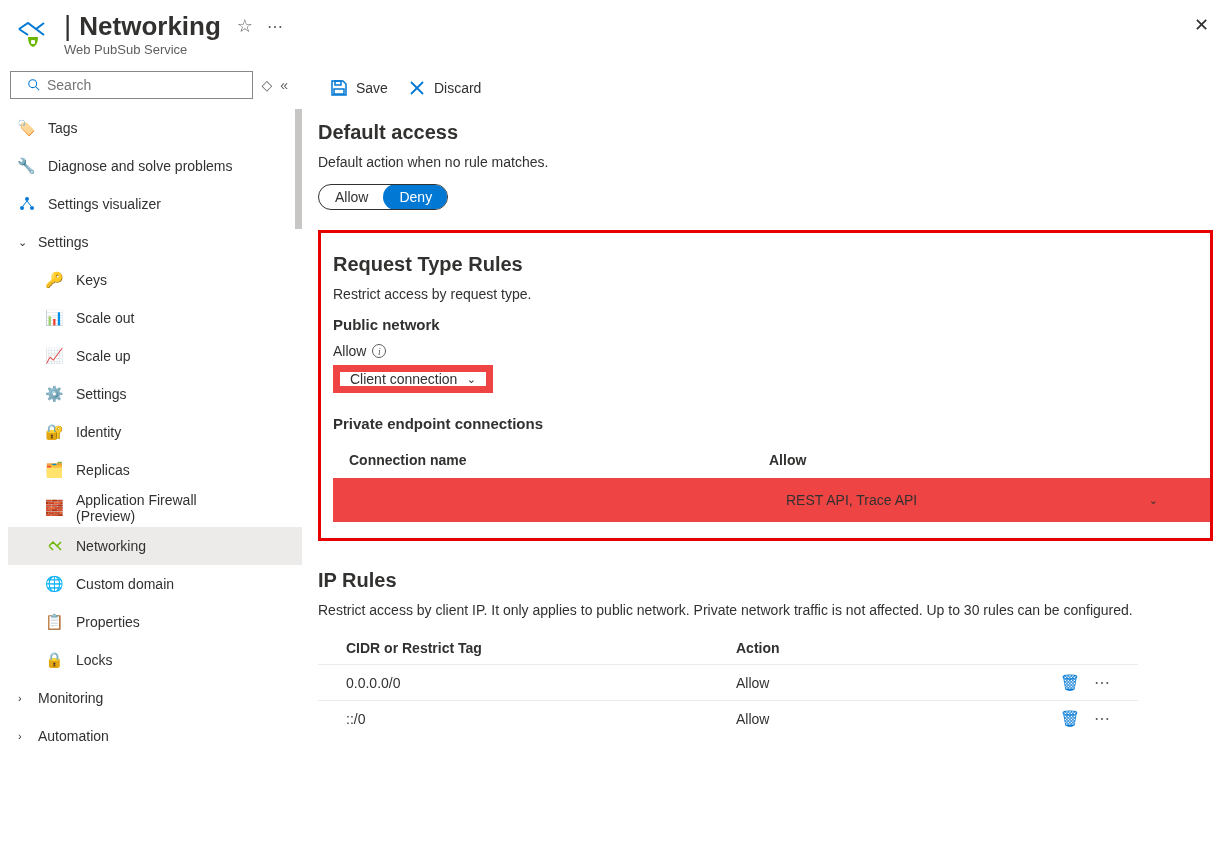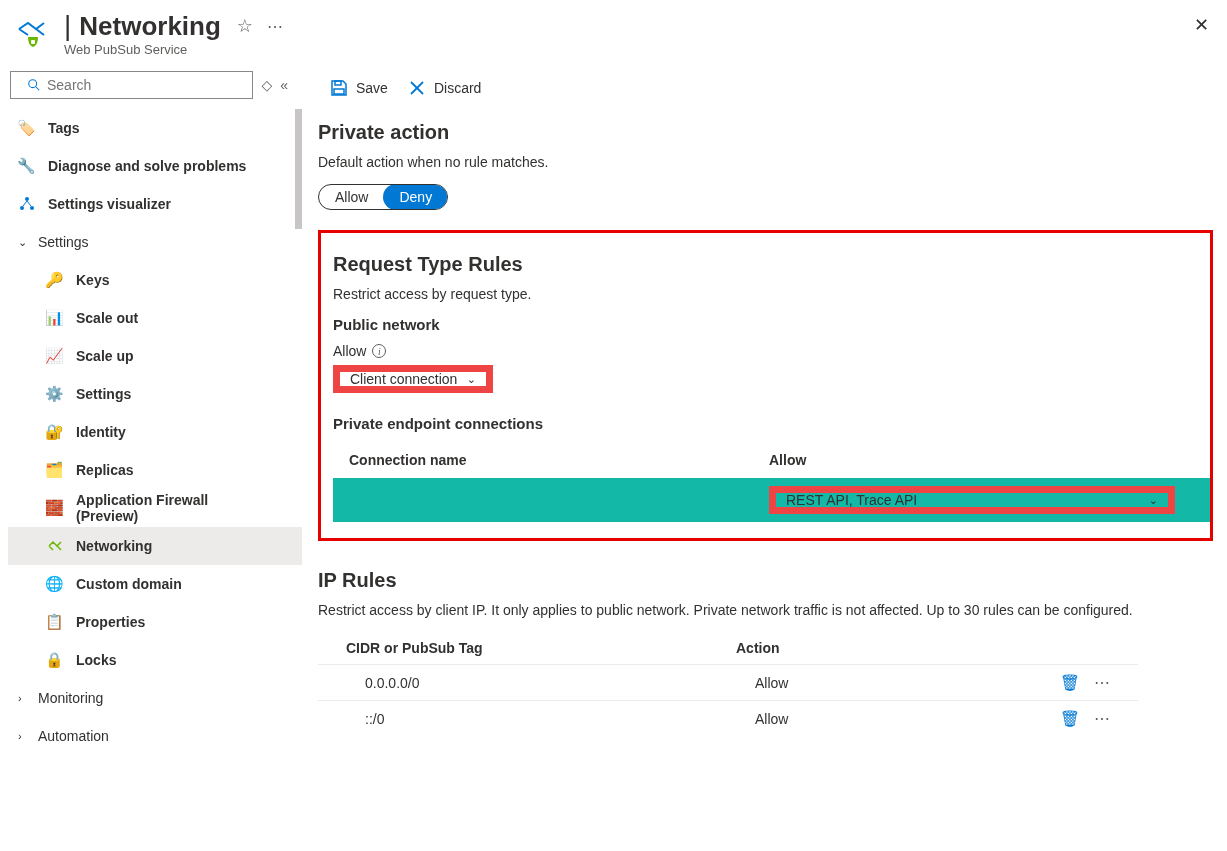--- a/index.html
+++ b/index.html
@@ -23,21 +23,21 @@
 .search-row { display: flex; align-items: center; padding: 6px 6px 10px 2px; gap: 8px; }
 .search-box { flex: 1; display: flex; align-items: center; border: 1px solid #8a8886; height: 28px; padding: 0 16px; }
 .search-box svg { width: 14px; height: 14px; fill: #0078d4; }
 .search-box input { border: none; outline: none; font-size: 14px; color: #605e5c; margin-left: 6px; flex: 1; }
 .search-row .sort { color: #605e5c; font-size: 14px; cursor: pointer; }
 .search-row .collapse { color: #605e5c; font-size: 14px; cursor: pointer; margin-right: 8px; }
 
 .nav { flex: 1; overflow-y: auto; position: relative; }
 .nav-item { display: flex; align-items: center; height: 38px; padding: 0 10px; cursor: pointer; }
 .nav-item .nic { width: 18px; height: 18px; margin-right: 12px; display: flex; align-items: center; justify-content: center; font-size: 15px; }
-.nav-item .txt { font-size: 14px; color: #323130; font-weight: bold; }
+.nav-item .txt { font-size: 14px; color: #323130; }
 .nav-item.sub { padding-left: 38px; }
 .nav-item.active { background: #edebe9; }
 .nav-group { display: flex; align-items: center; height: 38px; padding: 0 10px; cursor: pointer; }
 .nav-group .chev { width: 14px; margin-right: 6px; font-size: 11px; color: #323130; }
 .nav-group .txt { font-size: 14px; color: #323130; }
 .scroll-ind { position: absolute; right: 0; top: 0; width: 7px; height: 120px; background: #c8c6c4; }
 
 .main { flex: 1; overflow-y: auto; padding: 0 0 0 16px; position: relative; }
 .toolbar { display: flex; align-items: center; gap: 20px; padding: 14px 0 16px 12px; }
 .tool-btn { display: flex; align-items: center; gap: 8px; cursor: pointer; font-size: 14px; color: #323130; }
@@ -55,30 +55,30 @@
 .dropdown { display: inline-flex; align-items: center; border: 7px solid #ef4444; height: 28px; padding: 0 10px; font-size: 14px; cursor: pointer; min-width: 160px; justify-content: space-between; }
 .dropdown.wide { width: 406px; }
 .chev-d { font-size: 11px; color: #323130; }
 
 .red-box { border: 3px solid #e60000; padding: 12px 0 16px 12px; margin-right: 14px; }
 
 .pe-table { width: 100%; margin-top: 10px; }
 .pe-head { display: flex; padding: 10px 16px; font-weight: 600; font-size: 14px; }
 .pe-head .c1 { flex: 0 0 420px; }
 .pe-head .c2 { flex: 1; }
-.pe-row { display: flex; padding: 8px 16px; background: #14b8a6; align-items: center; }
+.pe-row { display: flex; padding: 8px 16px; background: #ef4444; align-items: center; }
 .pe-row .c1 { flex: 0 0 420px; }
 .pe-row .c2 { flex: 1; }
 
 .ip-table { margin-top: 12px; width: 820px; }
 .ip-head { display: flex; padding: 8px 28px; font-weight: 600; font-size: 14px; }
 .ip-head .c1 { flex: 0 0 390px; }
 .ip-head .c2 { flex: 1; }
 .ip-row { display: flex; padding: 8px 28px; border-top: 1px solid #edebe9; align-items: center; font-size: 14px; }
-.ip-row .c1 { flex: 0 0 390px; margin-left: 19px; }
+.ip-row .c1 { flex: 0 0 390px; }
 .ip-row .c2 { flex: 1; }
 .ip-row .acts { display: flex; gap: 14px; color: #605e5c; }
 .ip-row .acts span { cursor: pointer; font-size: 16px; }
 
 .info-icon { display: inline-flex; width: 14px; height: 14px; border: 1px solid #605e5c; border-radius: 50%; align-items: center; justify-content: center; font-size: 10px; font-style: italic; font-family: serif; color: #605e5c; }
 </style>
 </head>
 <body>
 
 <div class="root">
@@ -217,21 +217,21 @@
         </div>
         <div class="tool-btn">
           <svg viewBox="0 0 18 18">
               <line x1="3" y1="3" x2="15" y2="15" stroke="#0078d4" stroke-width="1.8"></line>
               <line x1="15" y1="3" x2="3" y2="15" stroke="#0078d4" stroke-width="1.8"></line>
             </svg>
           <span>Discard</span>
         </div>
       </div>
 
-      <h2 class="section-h">Private action</h2>
+      <h2 class="section-h">Default access</h2>
       <p class="section-sub">Default action when no rule matches.</p>
       <div class="pill-toggle">
         <div class="opt">Allow</div>
         <div class="opt sel">Deny</div>
       </div>
 
       <div style="height:20px"></div>
 
       <div class="red-box">
         <h2 class="section-h">Request Type Rules</h2>
@@ -264,21 +264,21 @@
         </div>
       </div>
 
       <div style="height:20px"></div>
 
       <h2 class="section-h">IP Rules</h2>
       <p class="section-sub" style="max-width:860px">Restrict access by client IP. It only applies to public network. Private network traffic is not affected. Up to 30 rules can be configured.</p>
 
       <div class="ip-table">
         <div class="ip-head">
-          <div class="c1">CIDR or PubSub Tag</div>
+          <div class="c1">CIDR or Restrict Tag</div>
           <div class="c2">Action</div>
         </div>
         <div class="ip-row">
           <div class="c1">0.0.0.0/0</div>
           <div class="c2">Allow</div>
           <div class="acts">
             <span style="color:#0078d4">🗑</span>
             <span>⋯</span>
           </div>
         </div>

